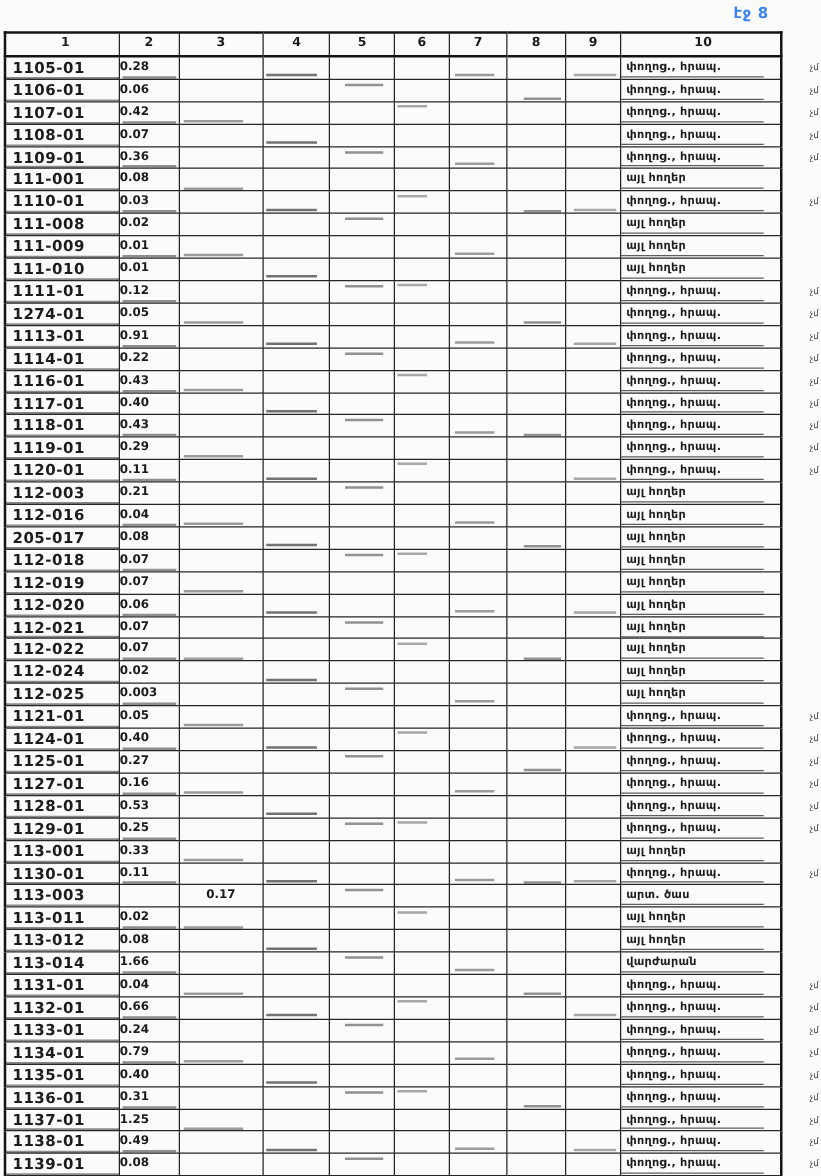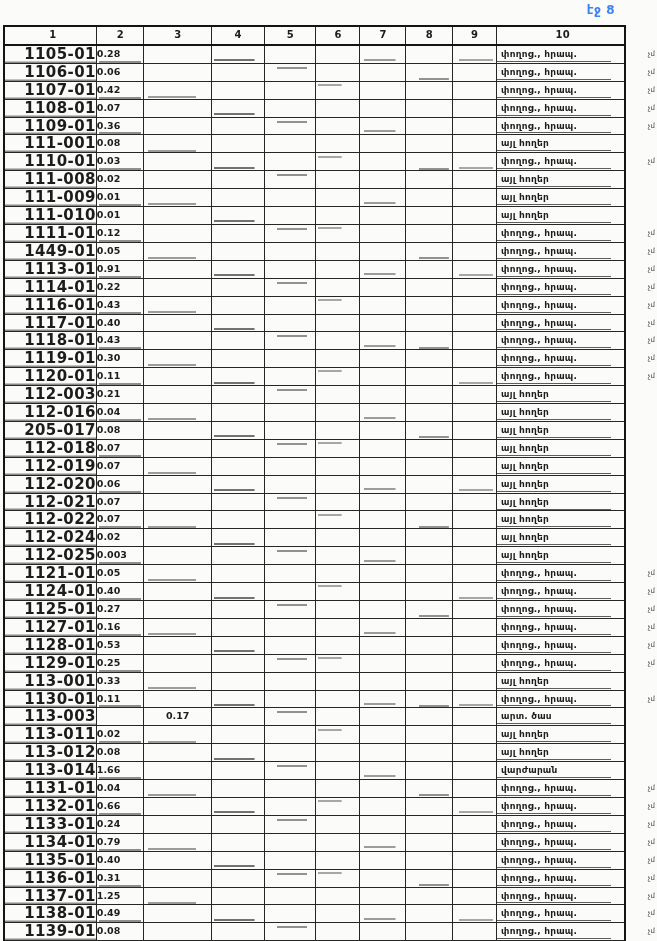--- a/index.html
+++ b/index.html
@@ -22,21 +22,21 @@
     padding:0;margin:0;vertical-align:middle;overflow:hidden;white-space:nowrap;
     height:16.9px;line-height:16.9px;
     font-weight:700;color:#1c1c1c;
   }
   
   th.b,td.b{border:1px solid #262626;}
   thead th.b{border-top:2px solid #141414;border-bottom:2px solid #141414;font-size:10px;text-align:center;}
   td.c1,th.c1{border-left:2px solid #141414;}
   td.c10,th.c10{border-right:2px solid #141414;}
   tbody tr:last-child td.b{border-bottom:2px solid #141414;}
-  .c1{width:87px;font-size:15px;text-align:right;padding-left:5px;letter-spacing:.4px;}
+  .c1{width:87px;font-size:12px;text-align:left;padding-left:5px;letter-spacing:.4px;}
   .c2{width:48px;font-size:9.5px;text-align:left;}
   .c3{width:70px;font-size:9.5px;text-align:center;}
   .c4{width:56px;}.c5{width:54px;}.c6{width:46px;}
   .c7{width:48px;}.c8{width:49px;}.c9{width:46px;}
   .c10{width:127px;font-size:9px;text-align:left;padding-left:4px;letter-spacing:.2px;}
   .note{width:24px;border:none;background:transparent;font-size:7px;font-weight:400;
         color:#3d3d3d;text-align:right;padding-left:6px;letter-spacing:0;}
   
   tbody td{background-repeat:no-repeat;}
   td.c1{box-shadow:inset 0 -2px 0 -0.5px rgba(25,25,25,.5);}
@@ -218,21 +218,21 @@
         <td class="b c4"></td>
         <td class="b c5"></td>
         <td class="b c6"></td>
         <td class="b c7"></td>
         <td class="b c8"></td>
         <td class="b c9"></td>
         <td class="b c10">փողոց., հրապ.</td>
         <td class="note">չմ</td>
       </tr>
       <tr>
-        <td class="b c1">1449-01</td>
+        <td class="b c1">1274-01</td>
         <td class="b c2">0.05</td>
         <td class="b c3"></td>
         <td class="b c4"></td>
         <td class="b c5"></td>
         <td class="b c6"></td>
         <td class="b c7"></td>
         <td class="b c8"></td>
         <td class="b c9"></td>
         <td class="b c10">փողոց., հրապ.</td>
         <td class="note">չմ</td>
@@ -297,21 +297,21 @@
         <td class="b c5"></td>
         <td class="b c6"></td>
         <td class="b c7"></td>
         <td class="b c8"></td>
         <td class="b c9"></td>
         <td class="b c10">փողոց., հրապ.</td>
         <td class="note">չմ</td>
       </tr>
       <tr>
         <td class="b c1">1119-01</td>
-        <td class="b c2">0.30</td>
+        <td class="b c2">0.29</td>
         <td class="b c3"></td>
         <td class="b c4"></td>
         <td class="b c5"></td>
         <td class="b c6"></td>
         <td class="b c7"></td>
         <td class="b c8"></td>
         <td class="b c9"></td>
         <td class="b c10">փողոց., հրապ.</td>
         <td class="note">չմ</td>
       </tr>

